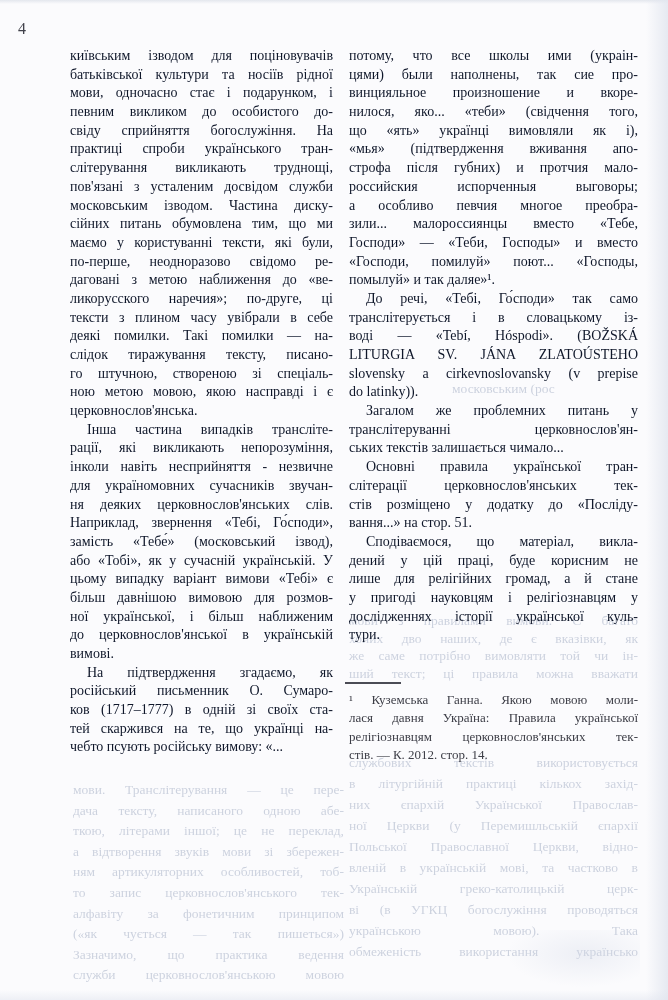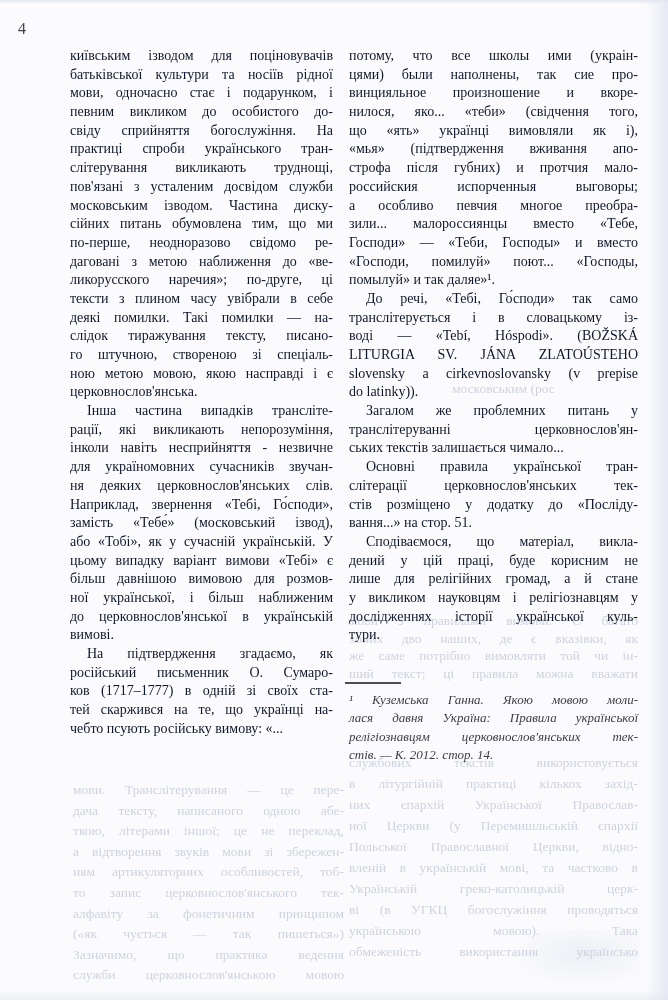--- a/index.html
+++ b/index.html
@@ -55,21 +55,21 @@
   .line.last { text-align-last: left; }
   .footnote-rule {
     position: absolute; left: 345px; top: 682px;
     width: 56px; height: 2px; background: #4b4c55;
   }
   .footnote {
     position: absolute; left: 349px; top: 691px; width: 289px;
     font-size: 13px; color: #3c3d46;
     filter: blur(0.15px);
   }
-  .footnote .line { height: 18.4px; line-height: 18.4px; font-style: italic; }
+  .footnote .line { height: 18.4px; line-height: 18.4px; }
   
   .bleed {
     position: absolute;
     color: #8d9ab5; opacity: 0.42;
     filter: blur(0.4px);
     font-size: 13.5px;
     pointer-events: none;
   }
   .bleed .line {
     text-align: justify; text-align-last: justify;
@@ -128,20 +128,21 @@
         <div class="line">київським ізводом для поціновувачів</div>
         <div class="line">батьківської культури та носіїв рідної</div>
         <div class="line">мови, одночасно стає і подарунком, і</div>
         <div class="line">певним викликом до особистого до-</div>
         <div class="line">свіду сприйняття богослужіння. На</div>
         <div class="line">практиці спроби українського тран-</div>
         <div class="line">слітерування викликають труднощі,</div>
         <div class="line">пов'язані з усталеним досвідом служби</div>
         <div class="line">московським ізводом. Частина диску-</div>
         <div class="line">сійних питань обумовлена тим, що ми</div>
+        <div class="line">маємо у користуванні тексти, які були,</div>
         <div class="line">по-перше, неодноразово свідомо ре-</div>
         <div class="line">даговані з метою наближення до «ве-</div>
         <div class="line">ликорусского наречия»; по-друге, ці</div>
         <div class="line">тексти з плином часу увібрали в себе</div>
         <div class="line">деякі помилки. Такі помилки — на-</div>
         <div class="line">слідок тиражування тексту, писано-</div>
         <div class="line">го штучною, створеною зі спеціаль-</div>
         <div class="line">ною метою мовою, якою насправді і є</div>
         <div class="line last">церковнослов'янська.</div>
       </div>
@@ -200,21 +201,21 @@
       <div class="para indent">
         <div class="line">Основні правила української тран-</div>
         <div class="line">слітерації церковнослов'янських тек-</div>
         <div class="line">стів розміщено у додатку до «Посліду-</div>
         <div class="line last">вання...» на стор. 51.</div>
       </div>
       <div class="para indent">
         <div class="line">Сподіваємося, що матеріал, викла-</div>
         <div class="line">дений у цій праці, буде корисним не</div>
         <div class="line">лише для релігійних громад, а й стане</div>
-        <div class="line">у викликом науковцям і релігіознавцям у</div>
+        <div class="line">у пригоді науковцям і релігіознавцям у</div>
         <div class="line">дослідженнях історії української куль-</div>
         <div class="line last">тури.</div>
       </div>
     </div>
 
   <div class="footnote-rule"></div>
   <div class="footnote">
       <div class="line">¹    Куземська Ганна. Якою мовою моли-</div>
       <div class="line">лася давня Україна: Правила української</div>
       <div class="line">релігіознавцям церковнослов'янських тек-</div>

